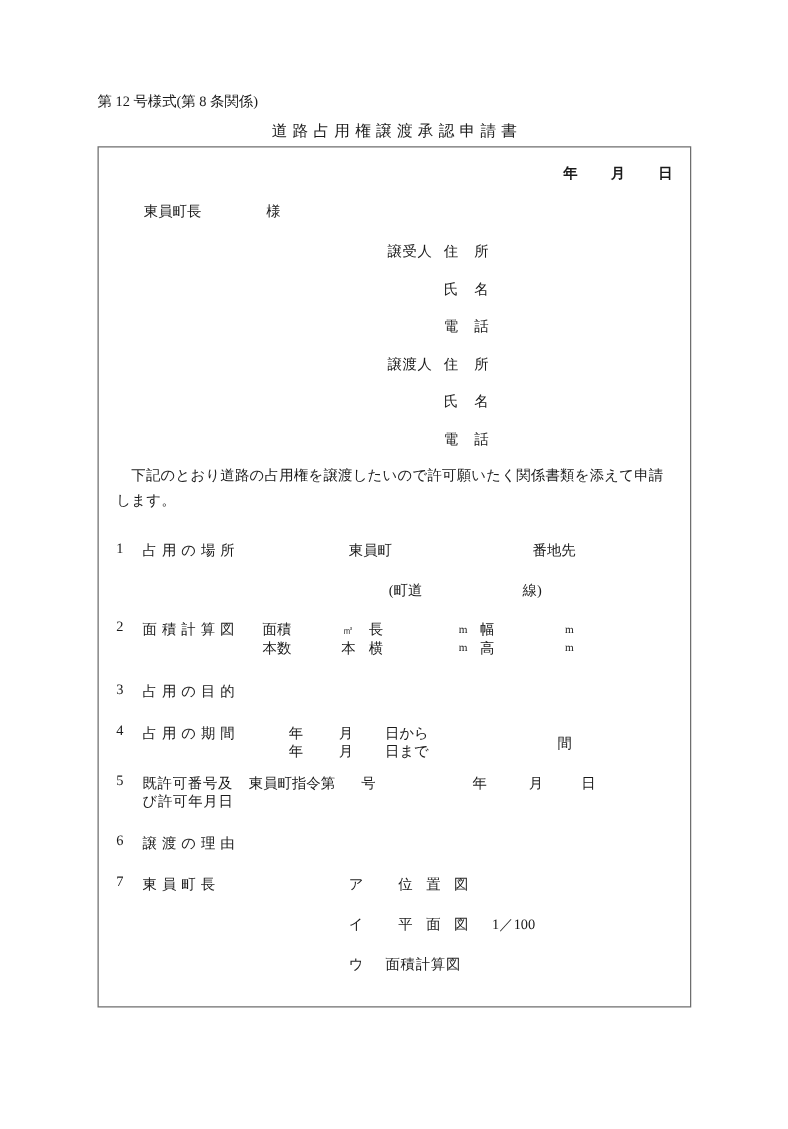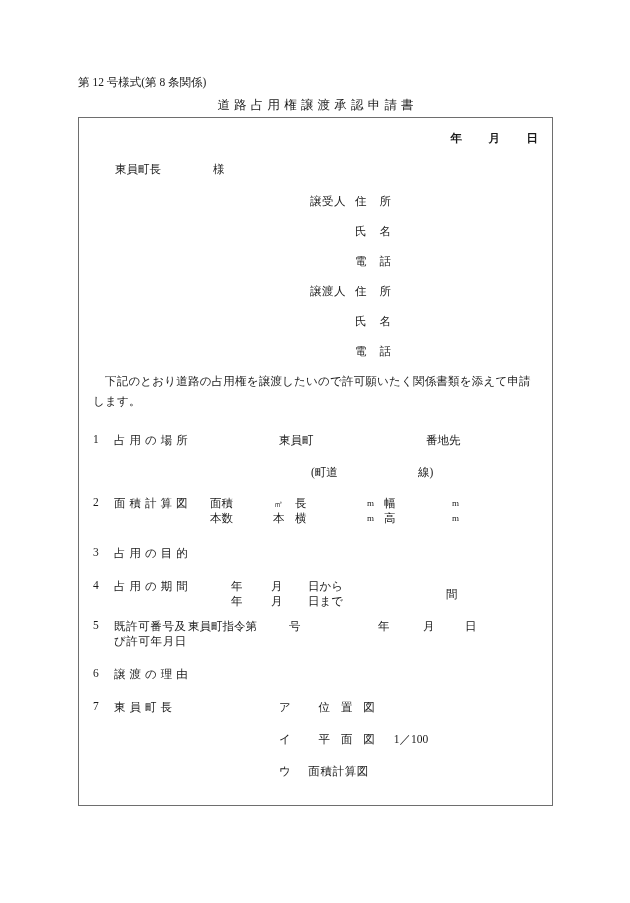--- a/index.html
+++ b/index.html
@@ -185,21 +185,21 @@
     <div class="abs val" style="left:192px; top:461px">月</div>
     <div class="abs val" style="left:229px; top:461px">日から</div>
     <div class="abs val" style="left:152px; top:476px">年</div>
     <div class="abs val" style="left:192px; top:476px">月</div>
     <div class="abs val" style="left:229px; top:476px">日まで</div>
     <div class="abs val" style="left:367px; top:469px">間</div>
 
     <div class="abs item-num" style="top:501px">5</div>
     <div class="abs item-label tight" style="top:501px">既許可番号及</div>
     <div class="abs item-label tight" style="top:516px">び許可年月日</div>
-    <div class="abs val" style="left:109px; top:501px">東員町指令第</div>
+    <div class="abs val" style="left:120px; top:501px">東員町指令第</div>
     <div class="abs val" style="left:210px; top:501px">号</div>
     <div class="abs val" style="left:299px; top:501px">年</div>
     <div class="abs val" style="left:344px; top:501px">月</div>
     <div class="abs val" style="left:386px; top:501px">日</div>
 
     <div class="abs item-num" style="top:549px">6</div>
     <div class="abs item-label" style="top:549px">譲渡の理由</div>
 
     <div class="abs item-num" style="top:582px">7</div>
     <div class="abs item-label" style="top:582px">東員町長</div>

